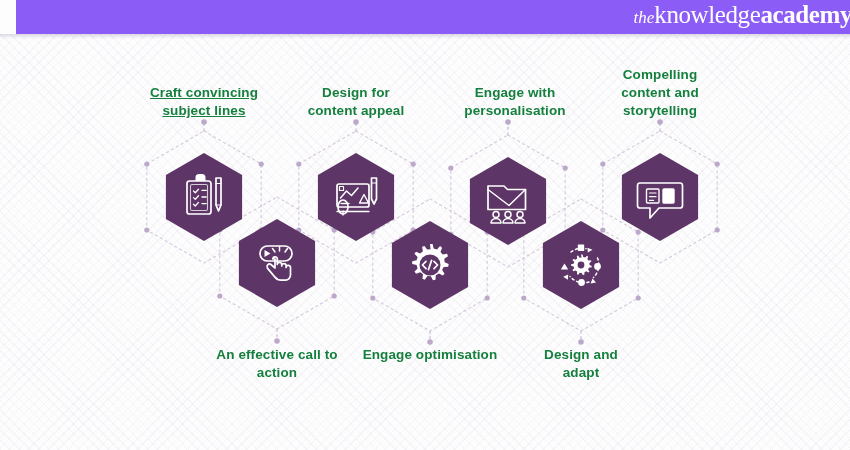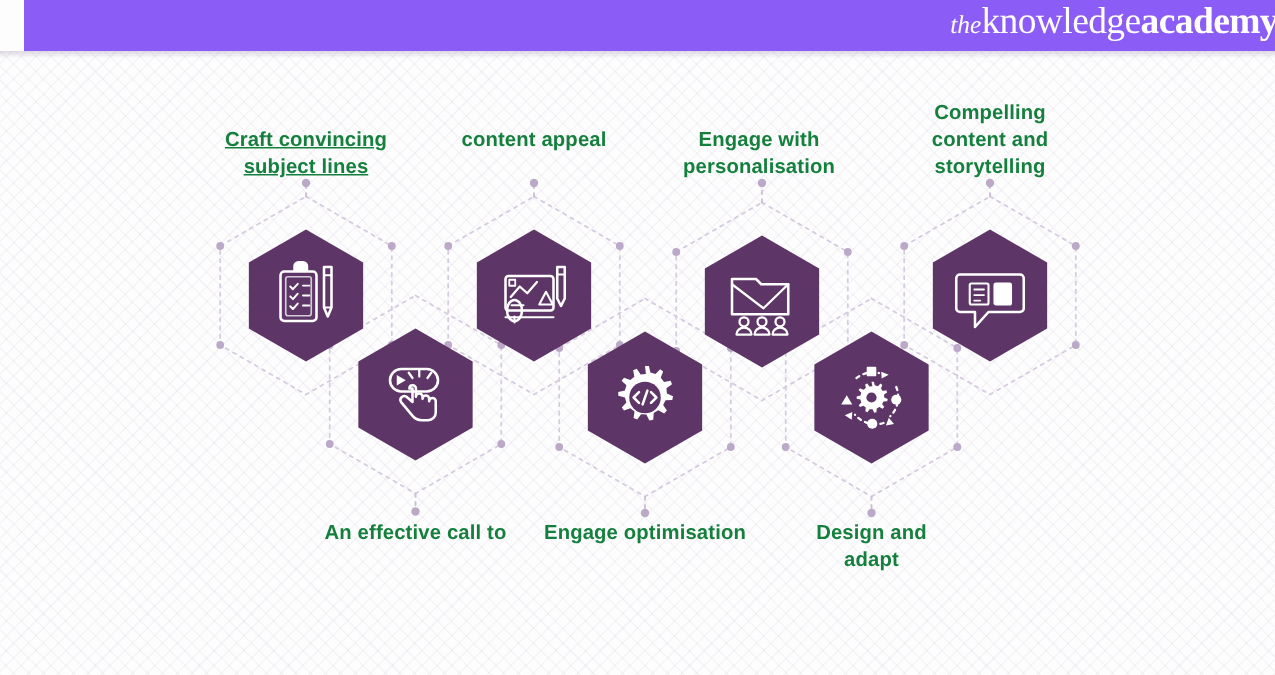--- a/index.html
+++ b/index.html
@@ -223,31 +223,33 @@
     </g>
   </svg>
 
   <div class="label" style="left:124px;top:84px;width:160px;text-decoration:underline;">
     <div>Craft convincing</div>
     <div>subject lines</div>
   </div>
 
   <div class="label" style="left:192px;top:346px;width:170px;">
     <div>An effective call to</div>
+    <div>action</div>
   </div>
 
   <div class="label" style="left:286px;top:84px;width:140px;">
+    <div>Design for</div>
     <div>content appeal</div>
   </div>
 
   <div class="label" style="left:350px;top:346px;width:160px;">
     <div>Engage optimisation</div>
   </div>
 
-  <div class="label" style="left:431px;top:84px;width:150px;">
+  <div class="label" style="left:440px;top:84px;width:150px;">
     <div>Engage with</div>
     <div>personalisation</div>
   </div>
 
   <div class="label" style="left:511px;top:346px;width:140px;">
     <div>Design and</div>
     <div>adapt</div>
   </div>
 
   <div class="label" style="left:590px;top:66px;width:140px;">

